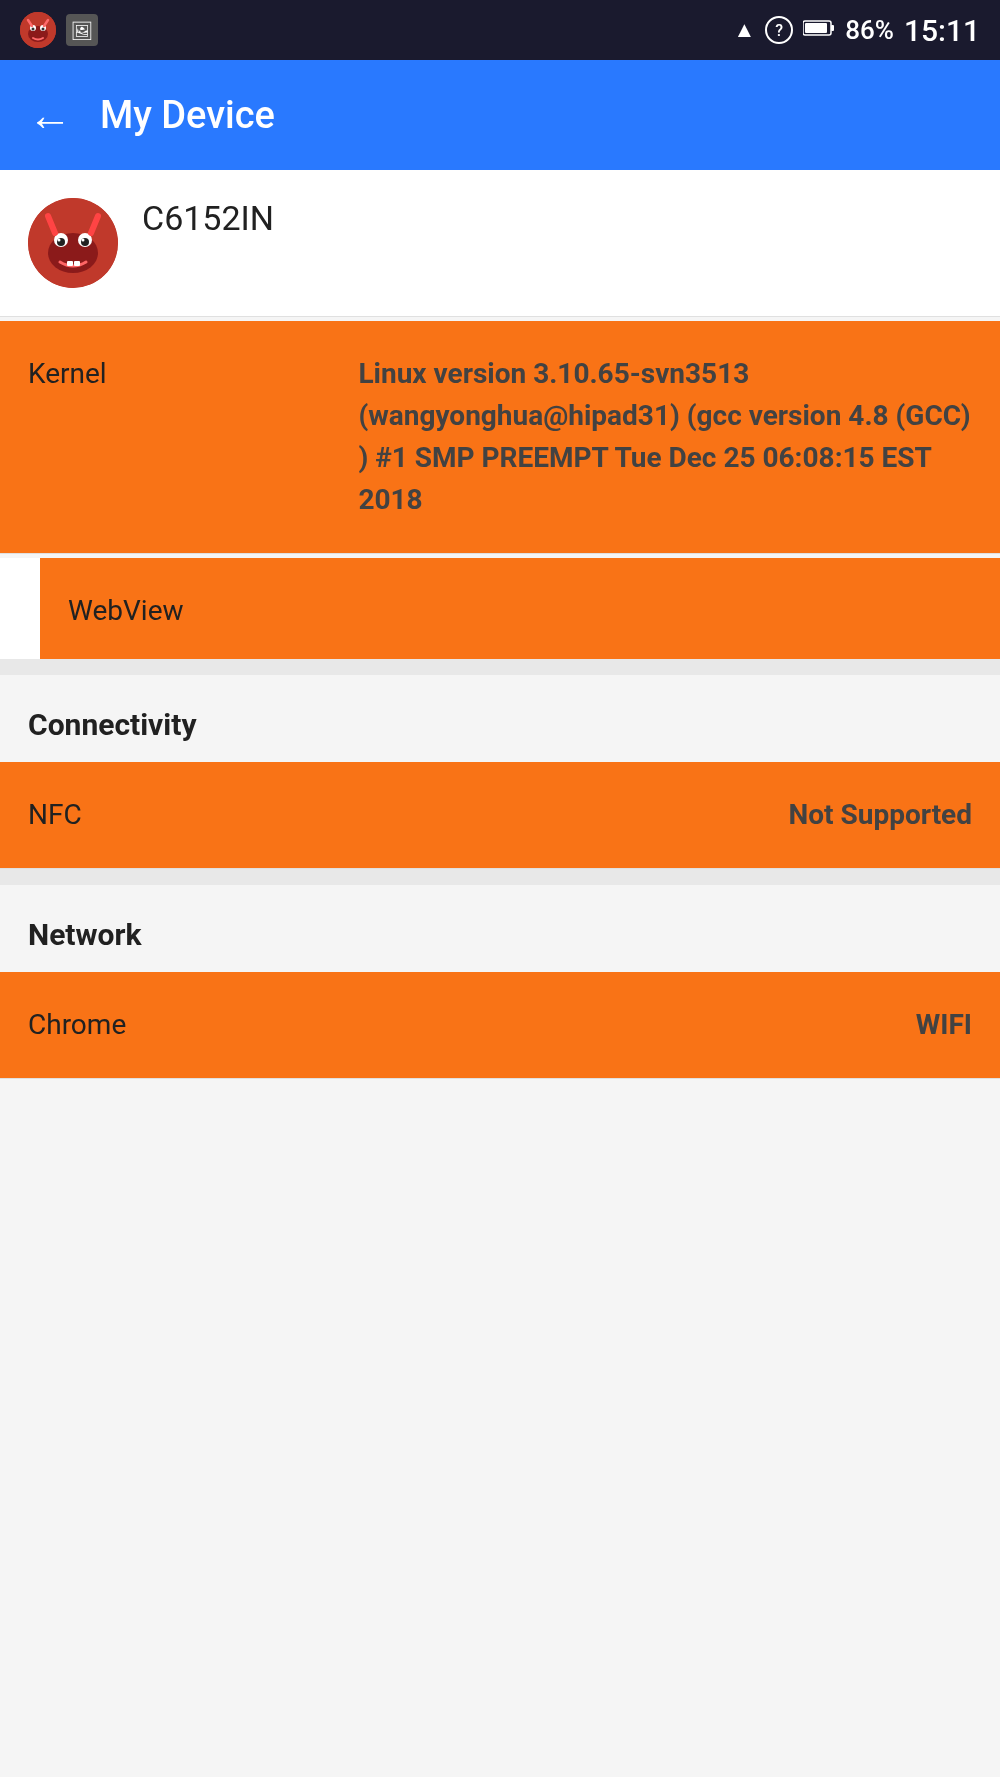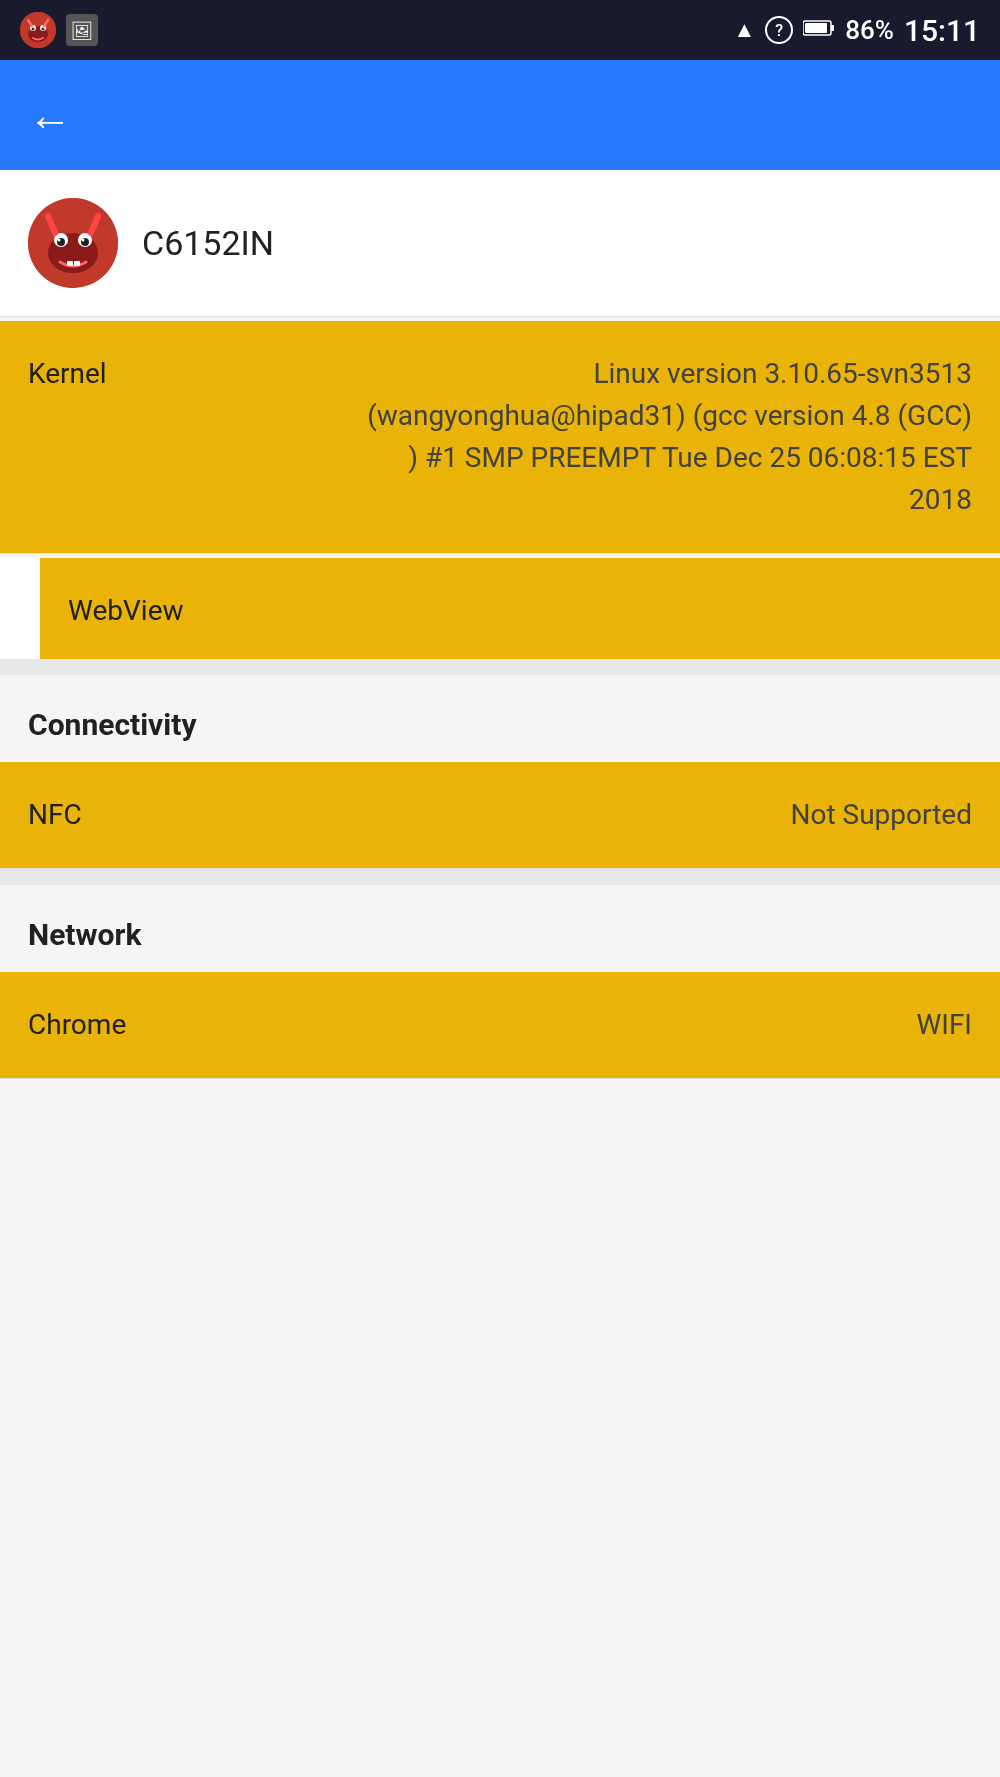--- a/index.html
+++ b/index.html
@@ -98,21 +98,20 @@
       color: white;
       font-size: 38px;
       font-weight: 500;
     }
 
     
     .device-header {
       background: white;
       padding: 28px 28px;
       display: flex;
-      align-items: center;
       gap: 24px;
       border-bottom: 1px solid #e0e0e0;
     }
 
     .device-avatar {
       width: 90px;
       height: 90px;
       border-radius: 50%;
       background: #c0392b;
       display: flex;
@@ -139,36 +138,37 @@
       background: white;
       margin-top: 4px;
     }
 
     .info-row {
       display: flex;
       justify-content: space-between;
       align-items: flex-start;
       padding: 32px 28px;
       border-bottom: 1px solid #e0e0e0;
-      background: #eab308;
+      background: #f97316;
     }
 
     .info-row-label {
       font-size: 28px;
       color: #212121;
       flex-shrink: 0;
       padding-top: 4px;
     }
 
     .info-row-value {
       font-size: 28px;
       color: #424242;
-      text-align: right;
+      text-align: left;
       max-width: 65%;
       line-height: 1.5;
+      font-weight: bold;
     }
 
     
     .section-header {
       background: #f5f5f5;
       padding: 32px 36px 20px 28px;
     }
 
     .section-title {
       font-size: 30px;
@@ -226,20 +226,21 @@
     </span>
     <span class="battery-text">86%</span>
     <span class="time-text">15:11</span>
   </div>
 </div>
 
 <div class="app-bar">
   <div class="back-btn">
     <span style="font-size:44px; color:white; font-weight:300;">←</span>
   </div>
+  <span class="app-bar-title">My Device</span>
 </div>
 
 <div class="device-header">
   <div class="device-avatar">
     <svg class="devil-face" viewBox="0 0 90 90">
       <circle cx="45" cy="45" r="45" fill="#c0392b"></circle>
       <ellipse cx="45" cy="55" rx="25" ry="20" fill="#8b1a1a"></ellipse>
 
       <circle cx="33" cy="42" r="7" fill="white"></circle>
       <circle cx="57" cy="42" r="7" fill="white"></circle>

